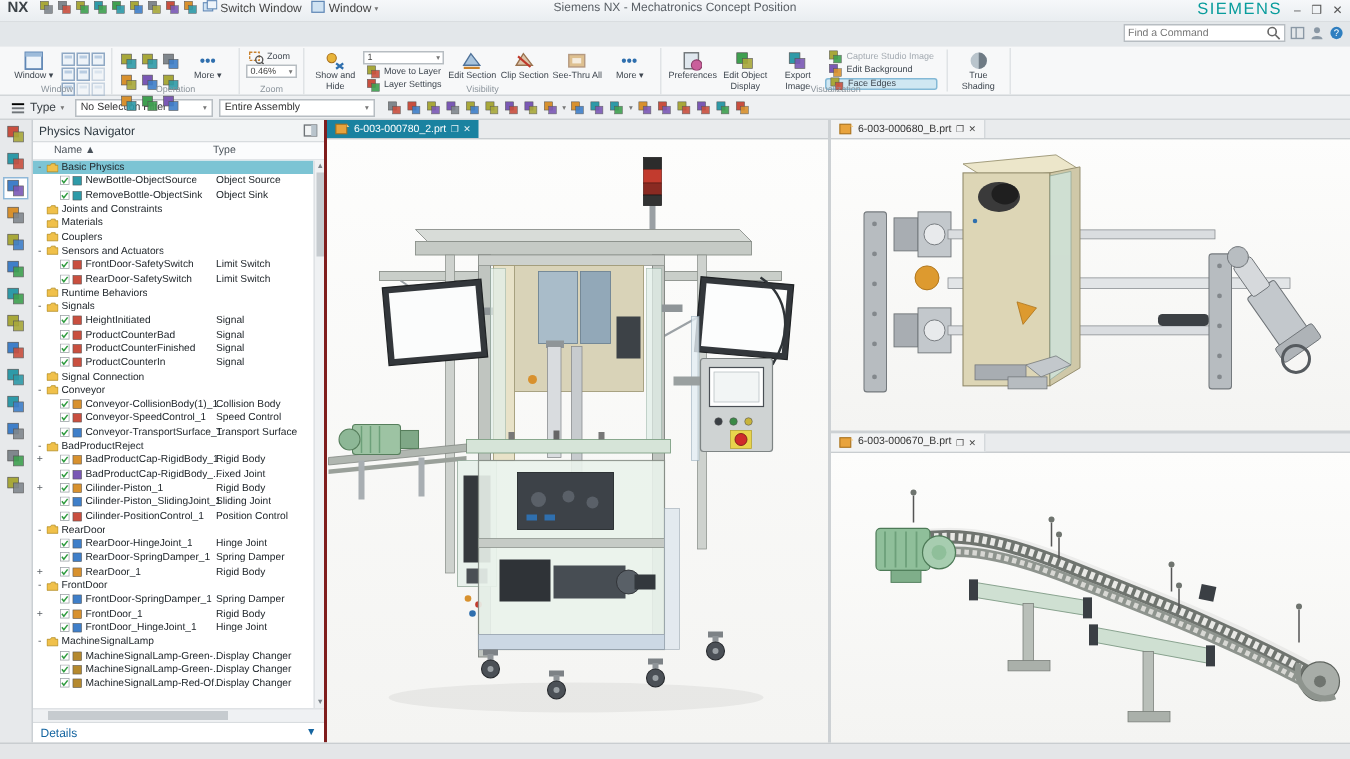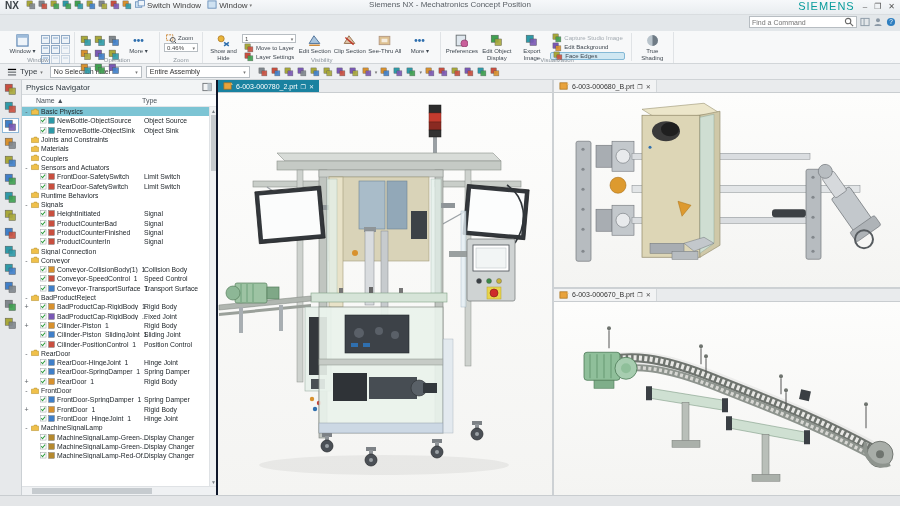--- a/index.html
+++ b/index.html
@@ -53,21 +53,21 @@
   .combo.w92 { width:92px; } .combo.w104 { width:104px; }
   .icostrip { display:flex; align-items:center; gap:3px; margin-left:4px; }
 
   
   .content { flex:1; display:flex; min-height:0; }
   .resourcebar { flex:0 0 22px; background:#e7e9eb; border-right:1px solid #cbd0d4; display:flex; flex-direction:column; align-items:center; padding-top:2px; gap:3px; }
   .resourcebar .rb { width:17px; height:15px; display:flex; align-items:center; justify-content:center; border:1px solid transparent; }
   .resourcebar .rb.active { background:#fff; border-color:#8fb8d8; }
 
   
-  .navigator { flex:0 0 196px; background:#fff; border-right:2px solid #0f172a; display:flex; flex-direction:column; min-height:0; }
+  .navigator { flex:0 0 196px; background:#fff; border-right:2px solid #7f1d1d; display:flex; flex-direction:column; min-height:0; }
   .nav-header { flex:0 0 15px; background:#f2f4f5; border-bottom:1px solid #d8dcdf; font-size:8px; color:#2f3a42; display:flex; align-items:center; justify-content:space-between; padding:0 4px; }
   .nav-cols { flex:0 0 12px; display:flex; align-items:center; background:#fbfcfd; border-bottom:1px solid #e2e5e8; font-size:7px; color:#4a525a; }
   .nav-cols .cn { padding-left:14px; width:120px; } .nav-cols .ct { flex:1; }
   .tree { flex:1; position:relative; overflow:hidden; padding-right:7px; }
   .tree-rows { position:absolute; inset:0 7px 0 0; }
   .tree-row { height:9.3px; display:flex; align-items:center; position:relative; font-size:6.8px; color:#22282d; white-space:nowrap; }
   .tree-row.selected { background:#7cc4d4; }
   .exp { width:9px; text-align:center; font-size:7px; color:#5a6066; flex:0 0 9px; }
   .t-ico { display:flex; gap:1px; margin-right:2px; }
   .t-name { overflow:hidden; max-width:100px; }
@@ -1213,20 +1213,24 @@
           </div>
         <div class="vscroll">
           <span class="arr" style="top:0">▲</span>
           <span class="thumb"></span>
           <span class="arr" style="bottom:0">▼</span>
         </div>
       </div>
       <div class="hscroll">
           <span class="thumb"></span>
         </div>
+      <div class="nav-sec">
+        <span>Details</span>
+          <span class="chev">▼</span>
+      </div>
     </div>
 
     <div class="viewzone">
 
       <div class="vp-main">
         <div class="vtabbar">
           <span class="vtab active">
             <span class="ico">
                 <svg width="10" height="10" viewBox="0 0 11 11">
                   <rect x="1" y="2" width="8" height="7" fill="#e8a33d" stroke="#a9701a" stroke-width="0.8"></rect>

